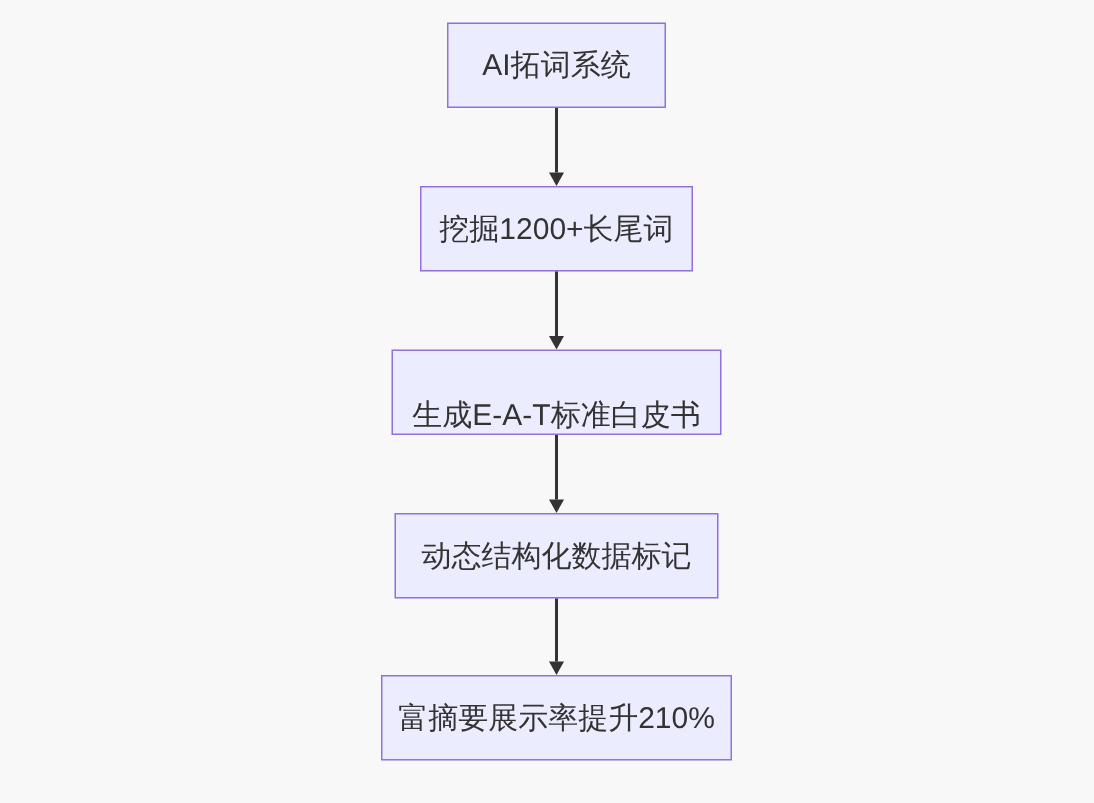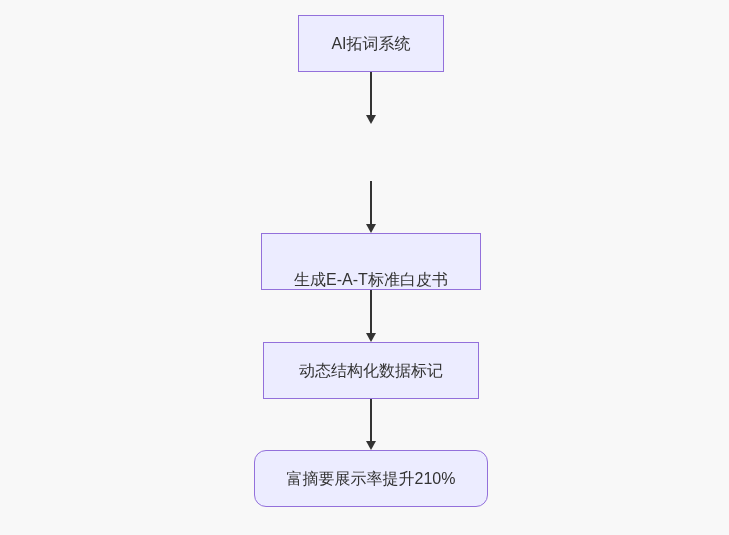--- a/index.html
+++ b/index.html
@@ -13,34 +13,34 @@
     background: #f8f8f8;
     font-family: "Liberation Sans", "DejaVu Sans", sans-serif;
     overflow: hidden;
   }
   .node {
     position: absolute;
     box-sizing: border-box;
     background: #ECECFF;
     border: 1px solid #9370DB;
     color: #333333;
-    font-size: 16px;
+    font-size: 20px;
     display: flex;
     align-items: center;
     justify-content: center;
     text-align: center;
     line-height: 1.2;
     white-space: nowrap;
   }
   
   .n0 { left: 298px; top: 15px;  width: 146px; height: 57px; }
   .n1 { left: 280px; top: 124px; width: 182px; height: 57px; }
   .n2 { left: 261px; top: 233px; width: 220px; height: 57px; align-items: flex-end; }
   .n3 { left: 263px; top: 342px; width: 216px; height: 57px; }
-  .n4 { left: 254px; top: 450px; width: 234px; height: 57px; border-radius: 12px; }
+  .n4 { left: 254px; top: 450px; width: 234px; height: 57px; }
 
   .arrow {
     position: absolute;
     left: 365px;          
     width: 12px;
     display: flex;
     flex-direction: column;
     align-items: center;
   }
   .a0 { top: 72px;  height: 52px; }
@@ -68,20 +68,23 @@
 
   <div class="node n0">
     <span>AI拓词系统</span>
   </div>
 
   <div class="arrow a0">
     <div class="line"></div>
     <div class="head"></div>
   </div>
 
+  <div class="node n1">
+    <span>挖掘1200+长尾词</span>
+  </div>
 
   <div class="arrow a1">
     <div class="line"></div>
     <div class="head"></div>
   </div>
 
   <div class="node n2">
     <span>生成E-A-T标准白皮书</span>
   </div>
 

